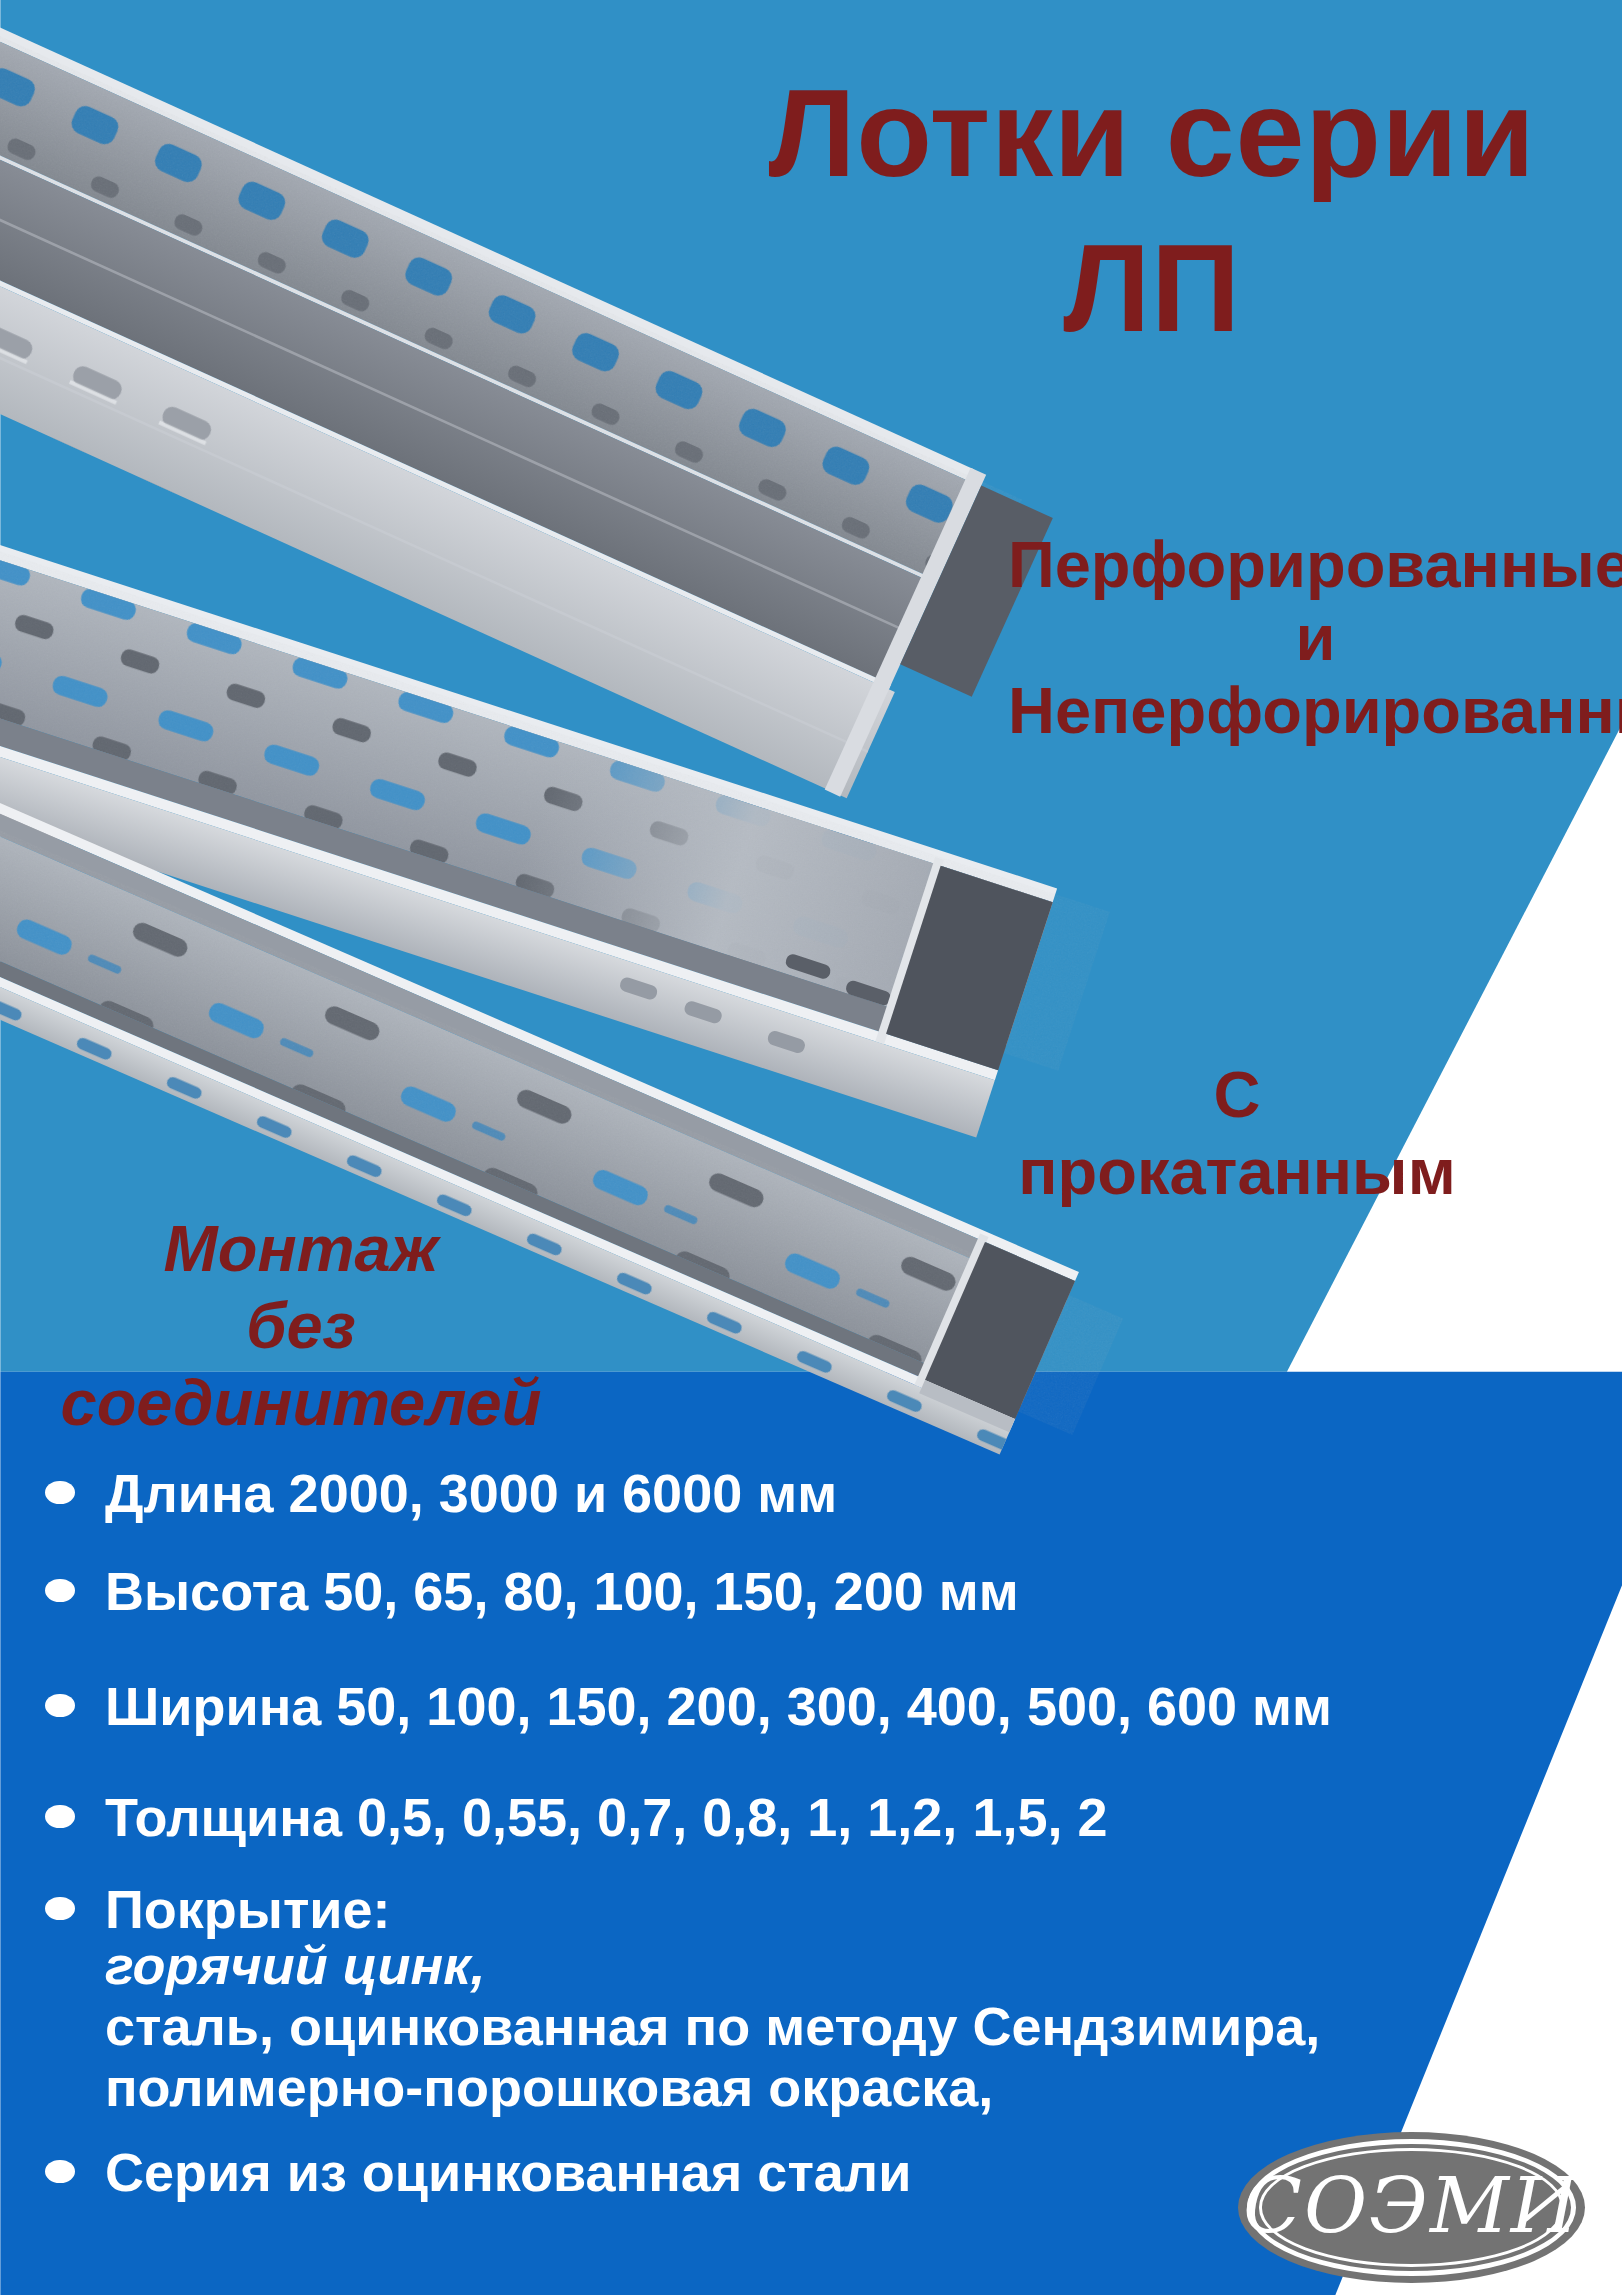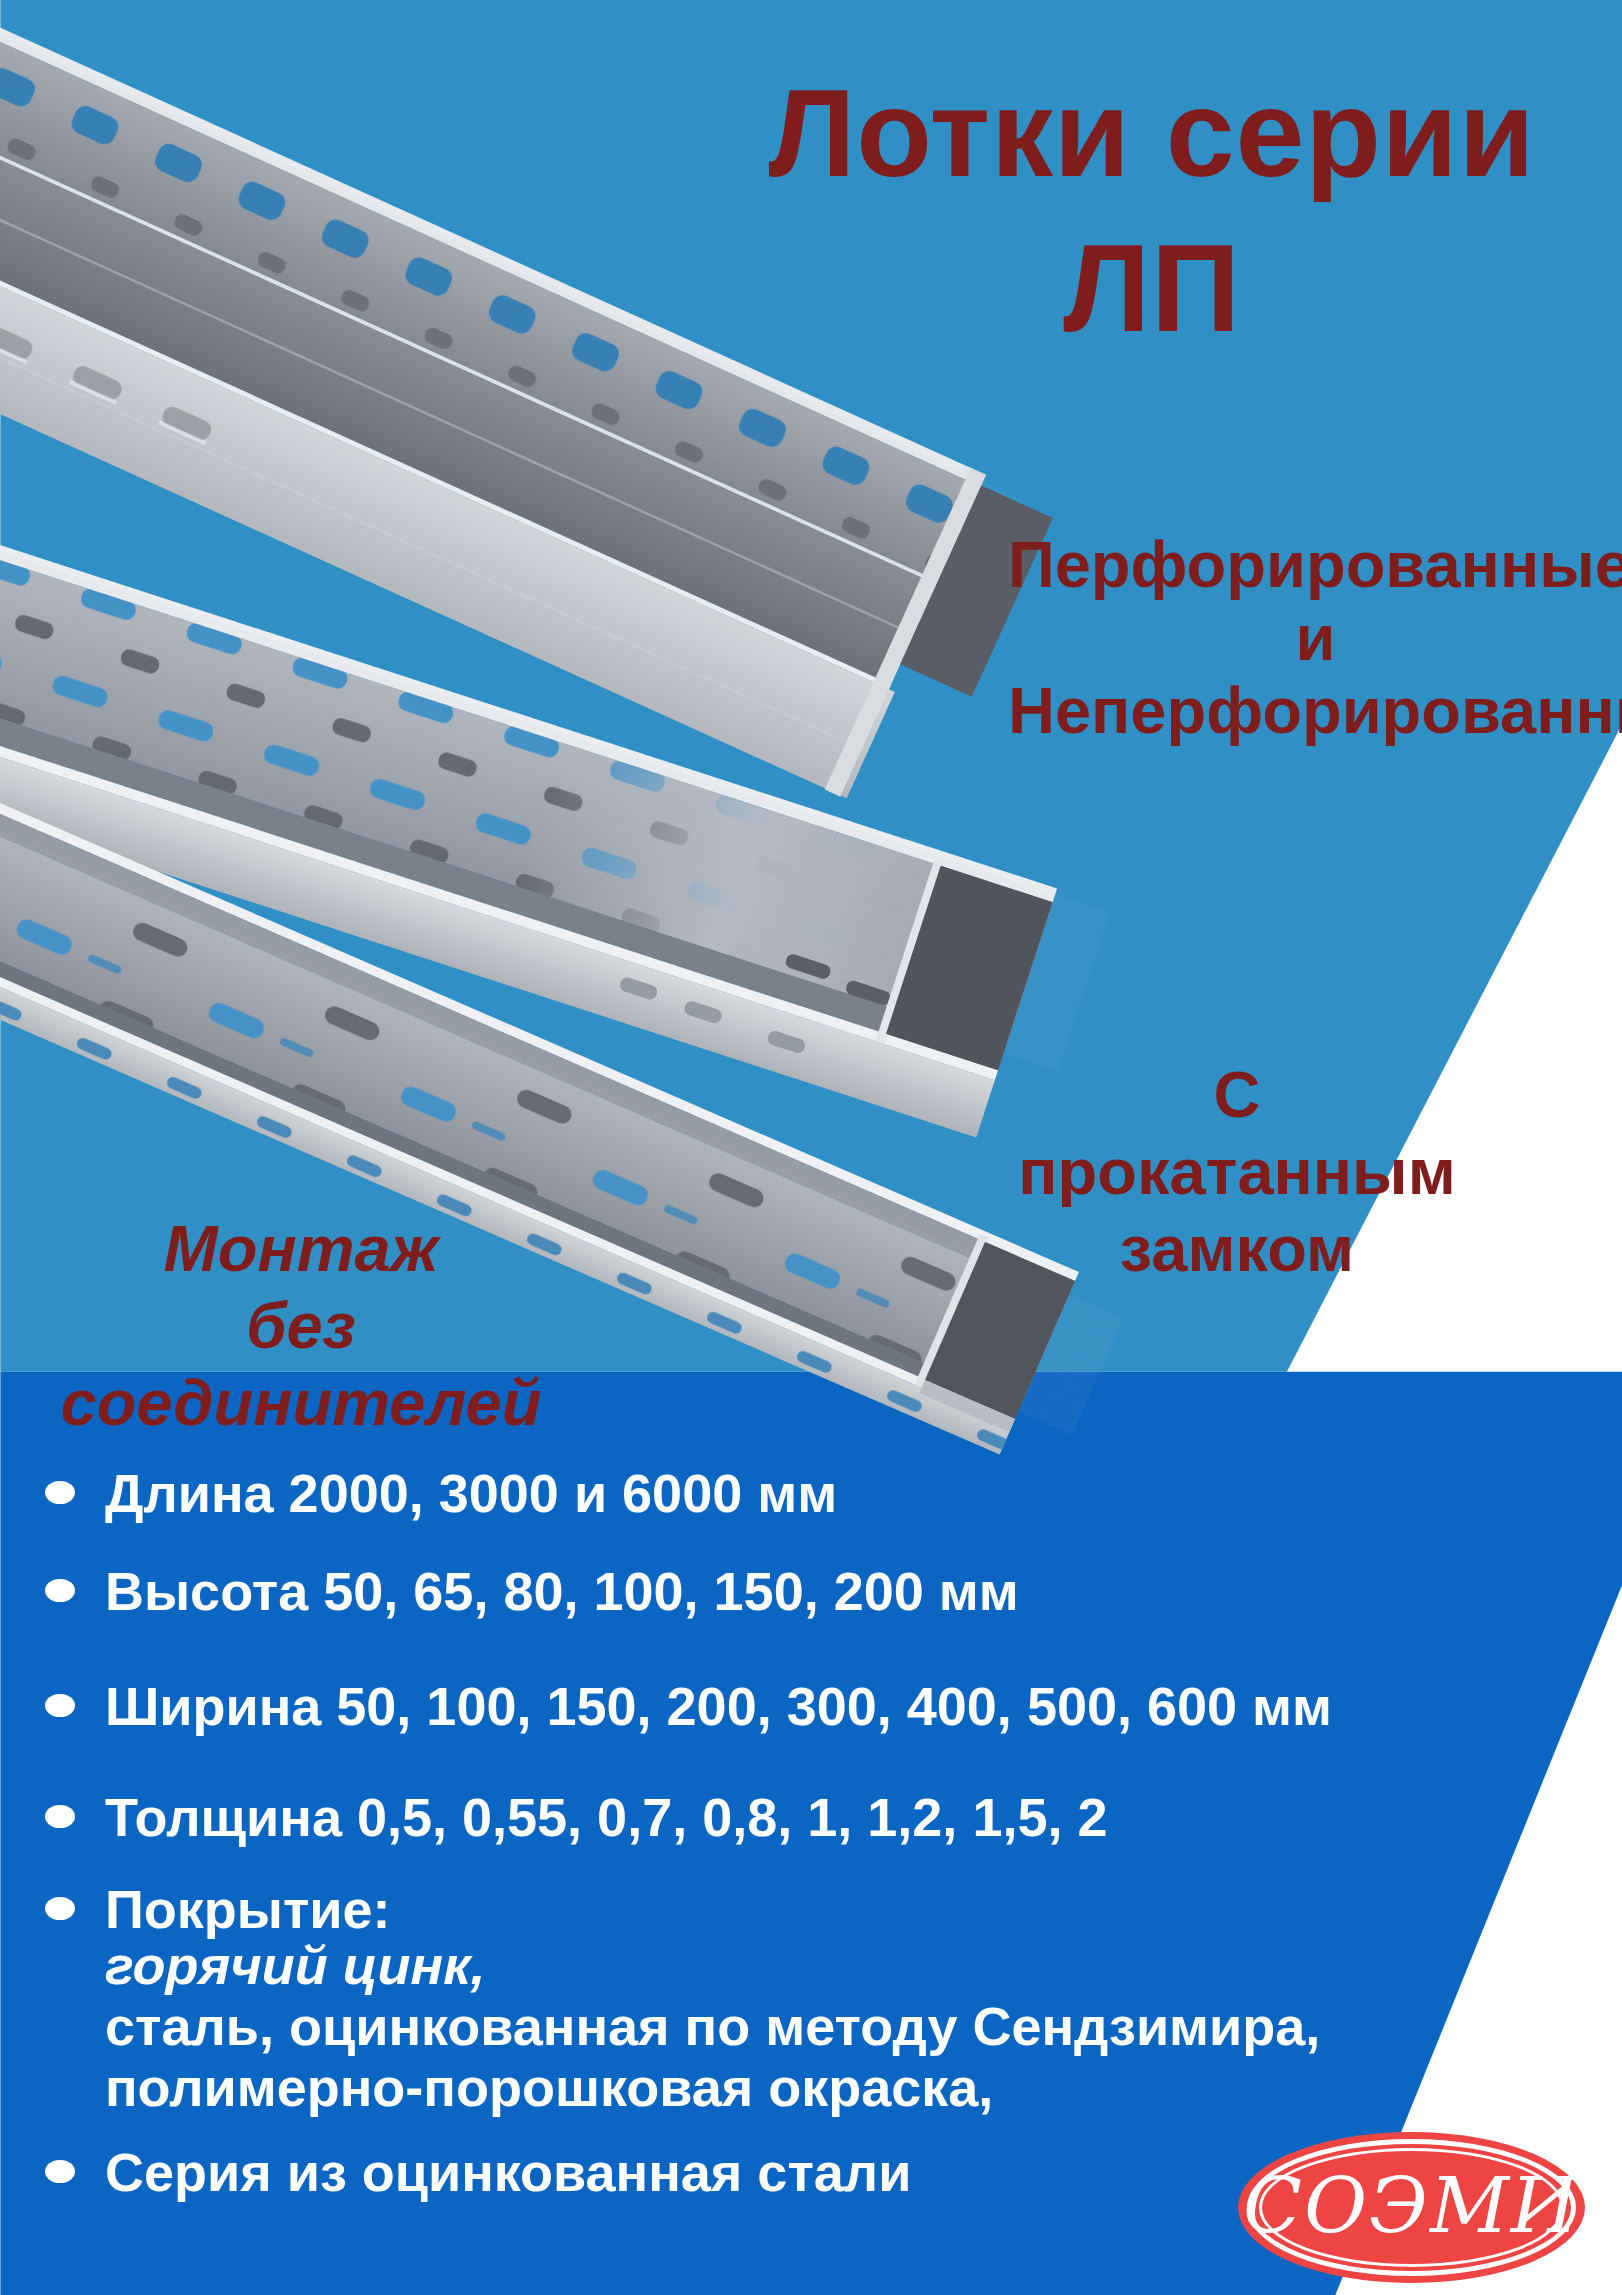--- a/index.html
+++ b/index.html
@@ -23,21 +23,21 @@
   .spec-row .dot{
     width:30px;height:23.6px;border-radius:50%;background:#ffffff;
     margin-right:30px;flex:0 0 auto;
   }
   .spec-row.no-bullet .dot{visibility:hidden;}
   #row1{top:1465px;} #row2{top:1563px;align-items:center;} #row3{top:1678px;}
   #row4{top:1789px;} #row5{top:1881px;} #row6{top:1937px;font-style:italic;}
   #row7{top:1998px;} #row8{top:2059px;} #row9{top:2144px;}
   #logo{
     position:absolute;left:1238px;top:2132px;width:347px;height:151px;
-    background:#ef4444;border-radius:50%;z-index:4;
+    background:#737373;border-radius:50%;z-index:4;
   }
   #logo .ring-outer{
     position:absolute;left:9.2px;top:7.2px;right:9.2px;bottom:7.2px;
     border:5.9px solid #ffffff;border-radius:50%;
   }
   #logo .ring-inner{
     position:absolute;left:21px;top:16.4px;right:21px;bottom:16.4px;
     border:3.3px solid #ffffff;border-radius:50%;
   }
   #logo .logo-text{
@@ -172,21 +172,20 @@
 </div>
 
 <div id="perf-label" class="txt center">
   <div>Перфорированные</div>
   <div>и</div>
   <div>Неперфорированные</div>
 </div>
 
 <div id="lock-label" class="txt center">
   <div>С прокатанным</div>
-  <div>замком</div>
 </div>
 
 <div id="mount-label" class="txt center">
   <div>Монтаж</div>
   <div>без соединителей</div>
 </div>
 
 <div id="row1" class="spec-row">
   <span class="dot"></span>
   <span>Длина 2000, 3000 и 6000 мм</span>

